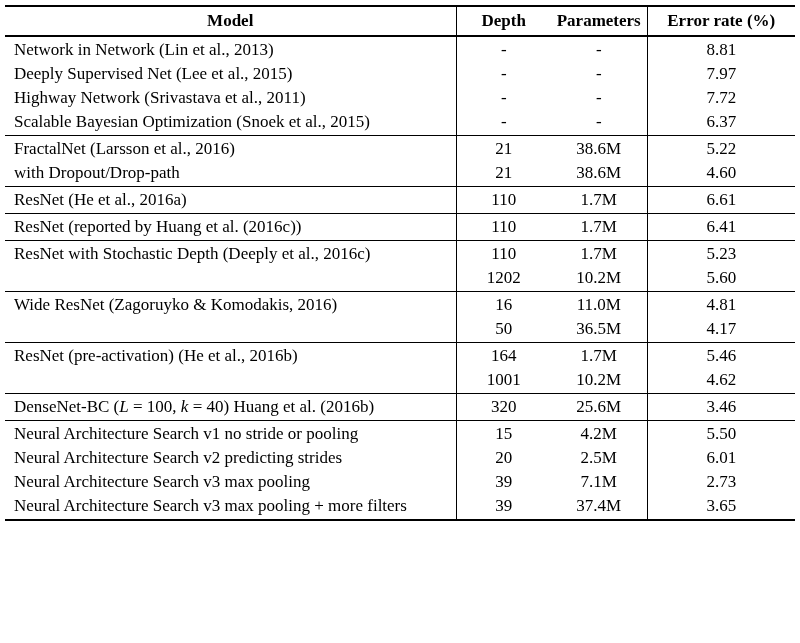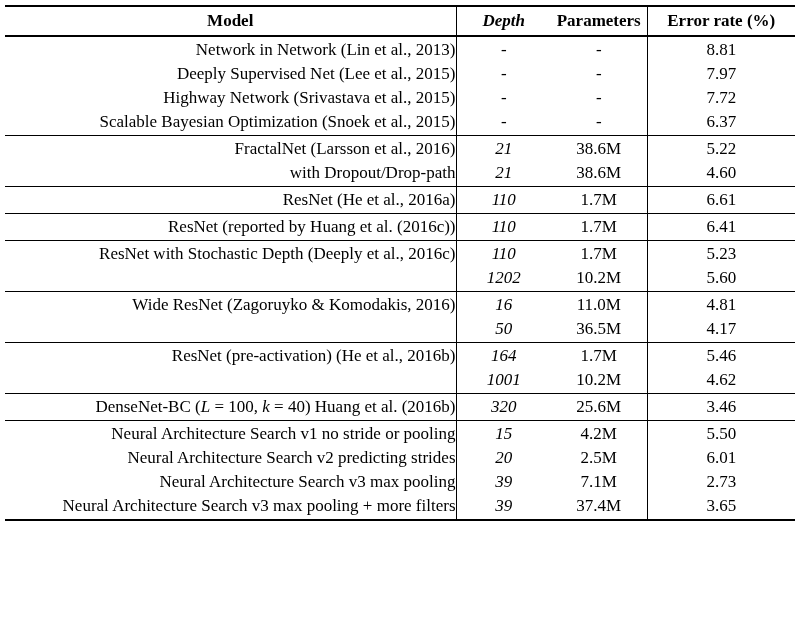--- a/index.html
+++ b/index.html
@@ -36,28 +36,28 @@
     vertical-align: top;
     white-space: nowrap;
     overflow: hidden;
   }
   thead th {
     font-weight: bold;
     text-align: center;
     padding: 3px 0;
     border-bottom: 2px solid #000;
   }
-  th.depth, td.depth { border-left: 1.5px solid #000; font-style: italic; }
+  th.depth, td.depth { border-left: 1.5px solid #000; }
   th.error, td.error { border-left: 1.5px solid #000; }
 
   tbody { border-top: 1.5px solid #000; }
   tbody tr:first-child td { padding-top: 2px; }
   tbody tr:last-child td  { padding-bottom: 2px; }
 
-  td.model { text-align: right; padding-left: 9px; }
+  td.model { text-align: left; padding-left: 9px; }
   td.depth, td.params, td.error { text-align: center; }
 
   .mi { font-style: italic; }
 
   .caption {
     margin: 15px 0 0 0;
     font-size: 17.5px;
     line-height: 22px;
     text-align: left;
     white-space: nowrap;
@@ -90,21 +90,21 @@
           <td class="params">-</td>
           <td class="error">8.81</td>
         </tr>
         <tr>
           <td class="model">Deeply Supervised Net (Lee et al., 2015)</td>
           <td class="depth">-</td>
           <td class="params">-</td>
           <td class="error">7.97</td>
         </tr>
         <tr>
-          <td class="model">Highway Network (Srivastava et al., 2015)</td>
+          <td class="model">Highway Network (Srivastava et al., 2011)</td>
           <td class="depth">-</td>
           <td class="params">-</td>
           <td class="error">7.72</td>
         </tr>
         <tr>
           <td class="model">Scalable Bayesian Optimization (Snoek et al., 2015)</td>
           <td class="depth">-</td>
           <td class="params">-</td>
           <td class="error">6.37</td>
         </tr>

